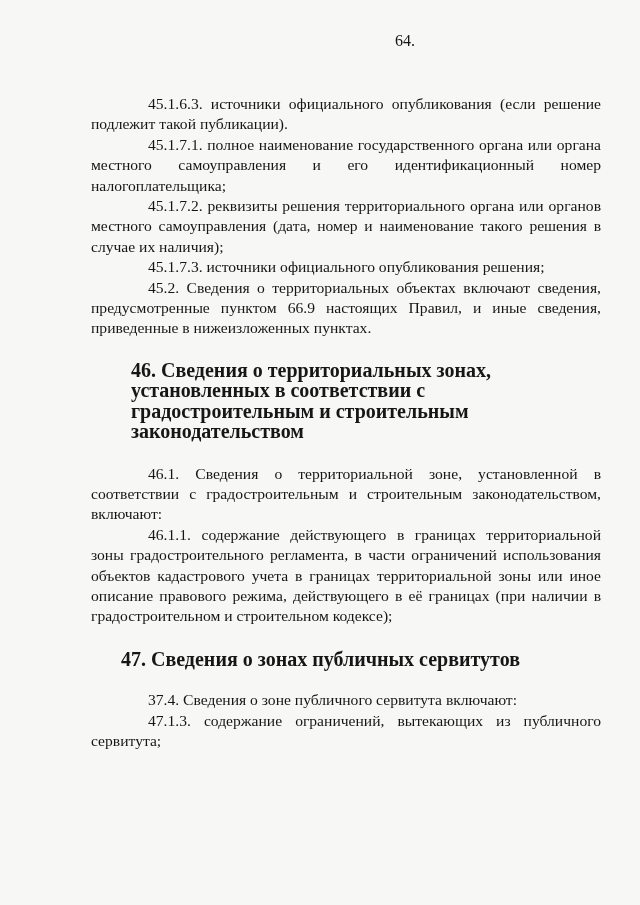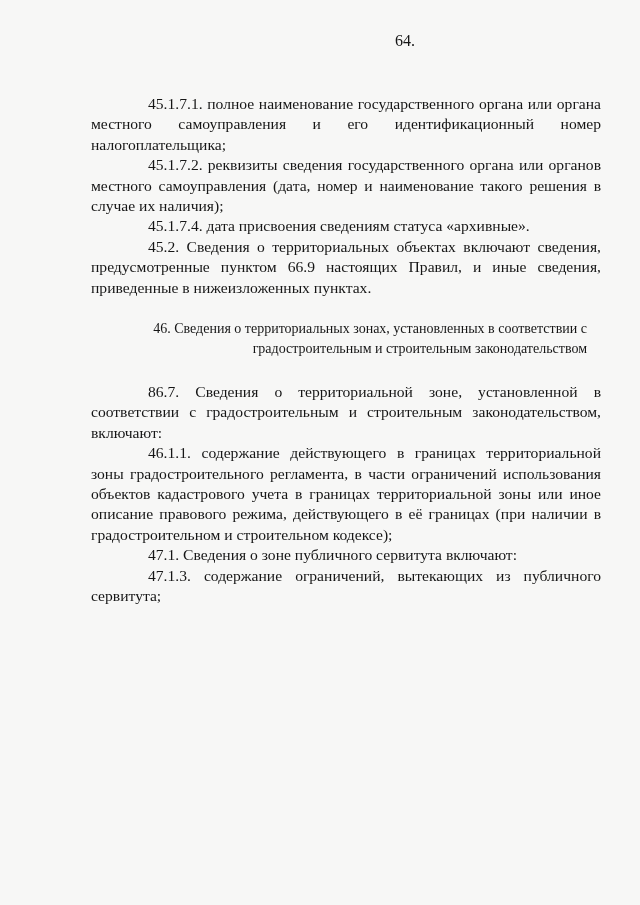--- a/index.html
+++ b/index.html
@@ -13,41 +13,43 @@
   .page-num {
     position:absolute; top:32px; right:118px;
     font-size:16px;
   }
   .content {
     position:absolute; left:91px; top:94px; width:510px;
     font-size:15.6px; line-height:20.4px;
   }
   p { margin:0; text-align:justify; text-indent:57px; }
   h2 {
-    margin:0; font-weight:normal; text-align:right;
-    font-size:14px; line-height:20.4px;
+    margin:0; font-weight:bold; text-align:left;
+    font-size:20px; line-height:20.4px;
   }
   .h46 { margin-top:21px; margin-bottom:22px; padding:0 14px 0 40px; }
   .h47 { margin-top:22px; margin-bottom:21px; padding-left:30px; }
 </style>
 </head>
 <body>
 
 <div class="page">
   <div class="page-num">64.</div>
 
   <div class="content">
+    <p>45.1.6.3. источники официального опубликования (если решение подлежит такой публикации).</p>
     <p>45.1.7.1. полное наименование государственного органа или органа местного самоуправления и его идентификационный номер налогоплательщика;</p>
-    <p>45.1.7.2. реквизиты сведения государственного органа или органов местного самоуправления (дата, номер и наименование такого решения в случае их наличия);</p>
-    <p>45.1.7.4. дата присвоения сведениям статуса «архивные».</p>
+    <p>45.1.7.2. реквизиты решения территориального органа или органов местного самоуправления (дата, номер и наименование такого решения в случае их наличия);</p>
+    <p>45.1.7.3. источники официального опубликования решения;</p>
     <p>45.2. Сведения о территориальных объектах включают сведения, предусмотренные пунктом 66.9 настоящих Правил, и иные сведения, приведенные в нижеизложенных пунктах.</p>
 
     <h2 class="h46">46. Сведения о территориальных зонах, установленных в соответствии с градостроительным и строительным законодательством</h2>
 
-    <p>86.7. Сведения о территориальной зоне, установленной в соответствии с градостроительным и строительным законодательством, включают:</p>
+    <p>46.1. Сведения о территориальной зоне, установленной в соответствии с градостроительным и строительным законодательством, включают:</p>
     <p>46.1.1. содержание действующего в границах территориальной зоны градостроительного регламента, в части ограничений использования объектов кадастрового учета в границах территориальной зоны или иное описание правового режима, действующего в её границах (при наличии в градостроительном и строительном кодексе);</p>
 
+    <h2 class="h47">47. Сведения о зонах публичных сервитутов</h2>
 
-    <p>47.1. Сведения о зоне публичного сервитута включают:</p>
+    <p>37.4. Сведения о зоне публичного сервитута включают:</p>
     <p>47.1.3. содержание ограничений, вытекающих из публичного сервитута;</p>
 
   </div>
 </div>
 
 </body></html>

